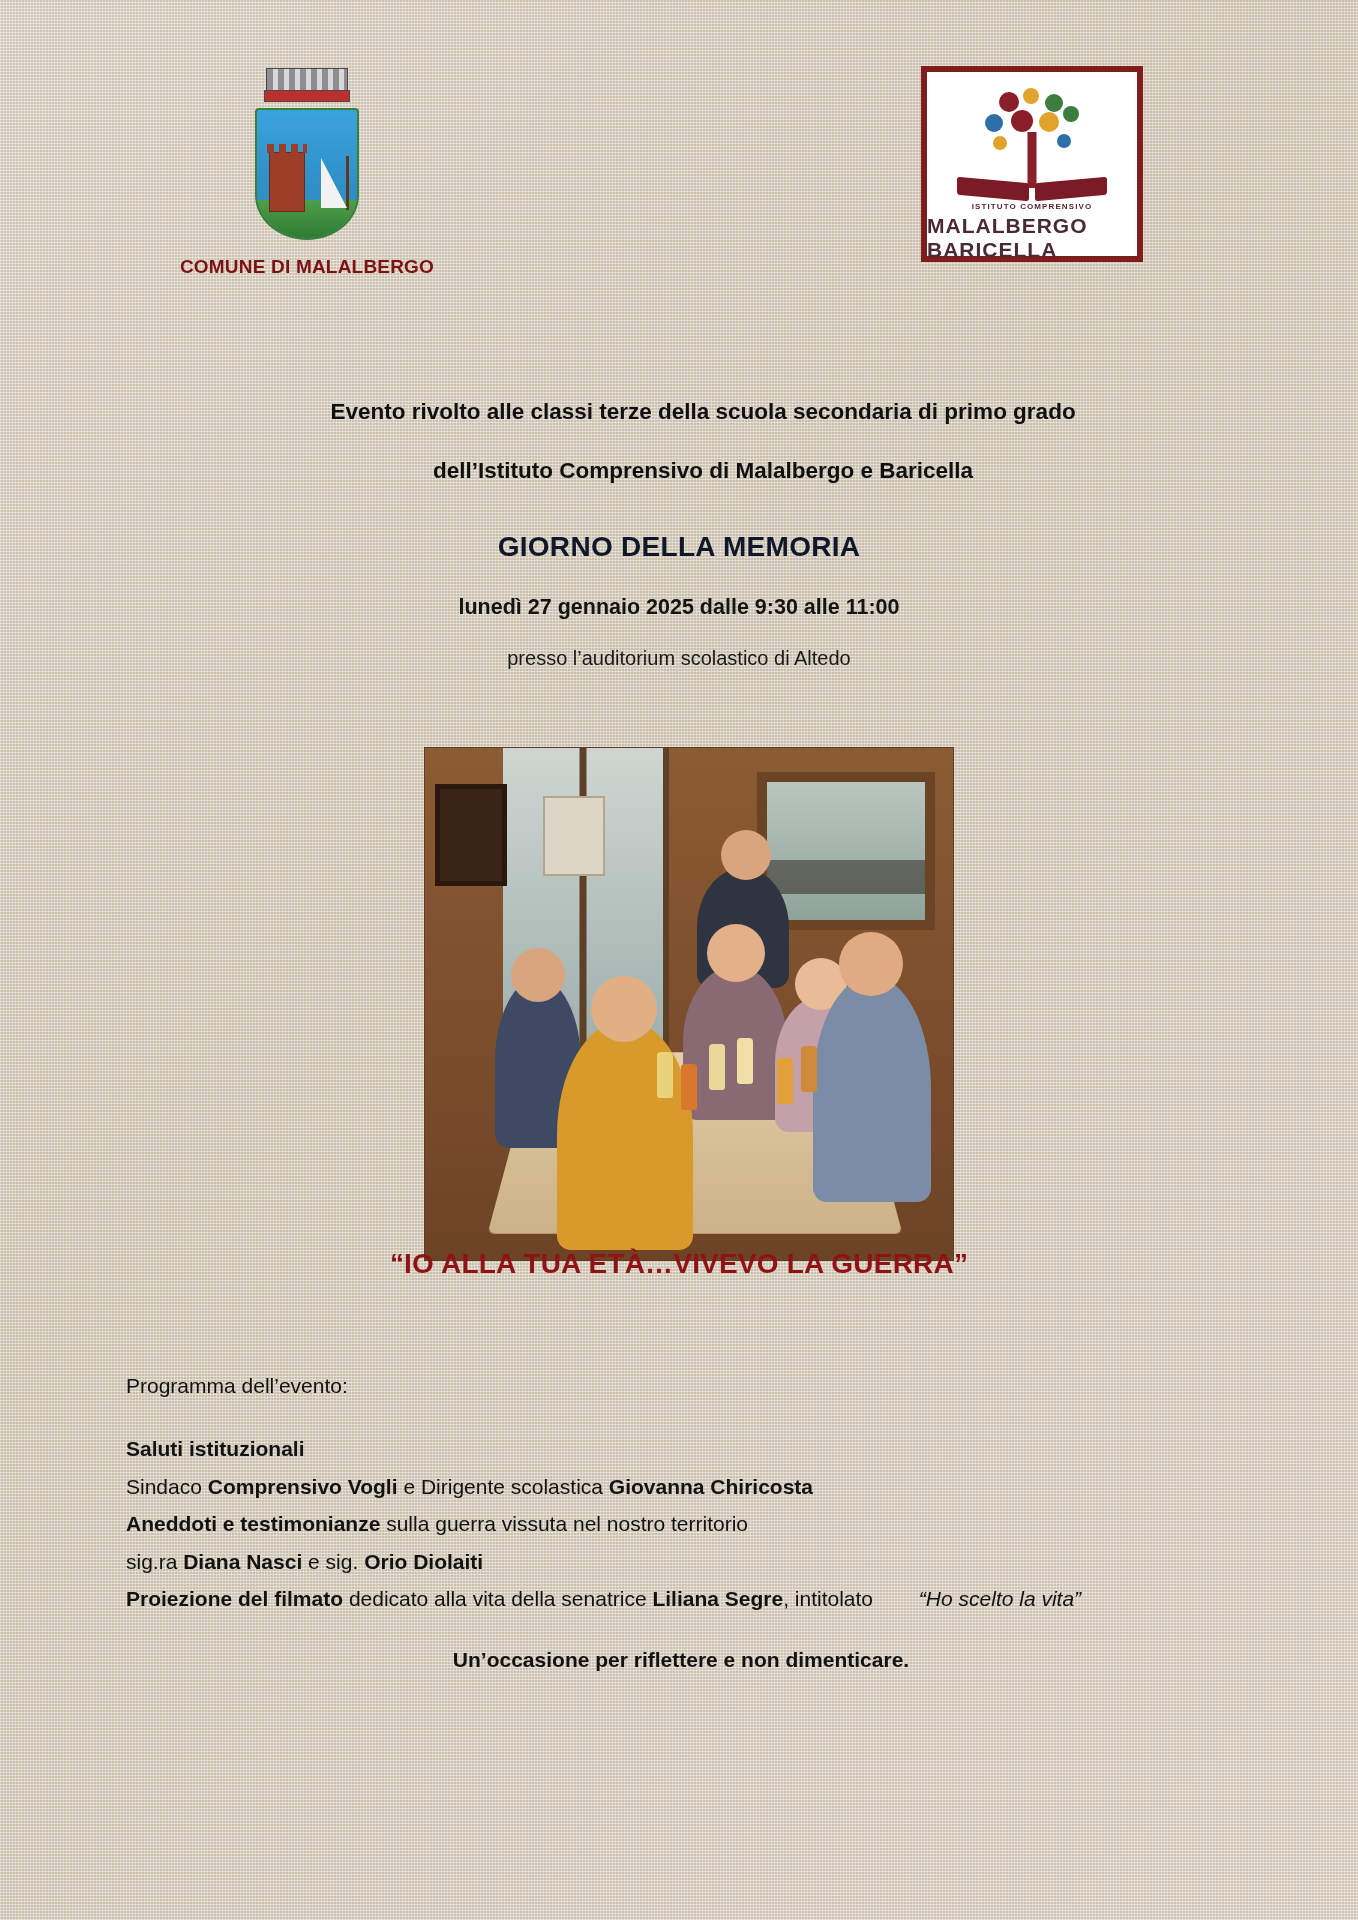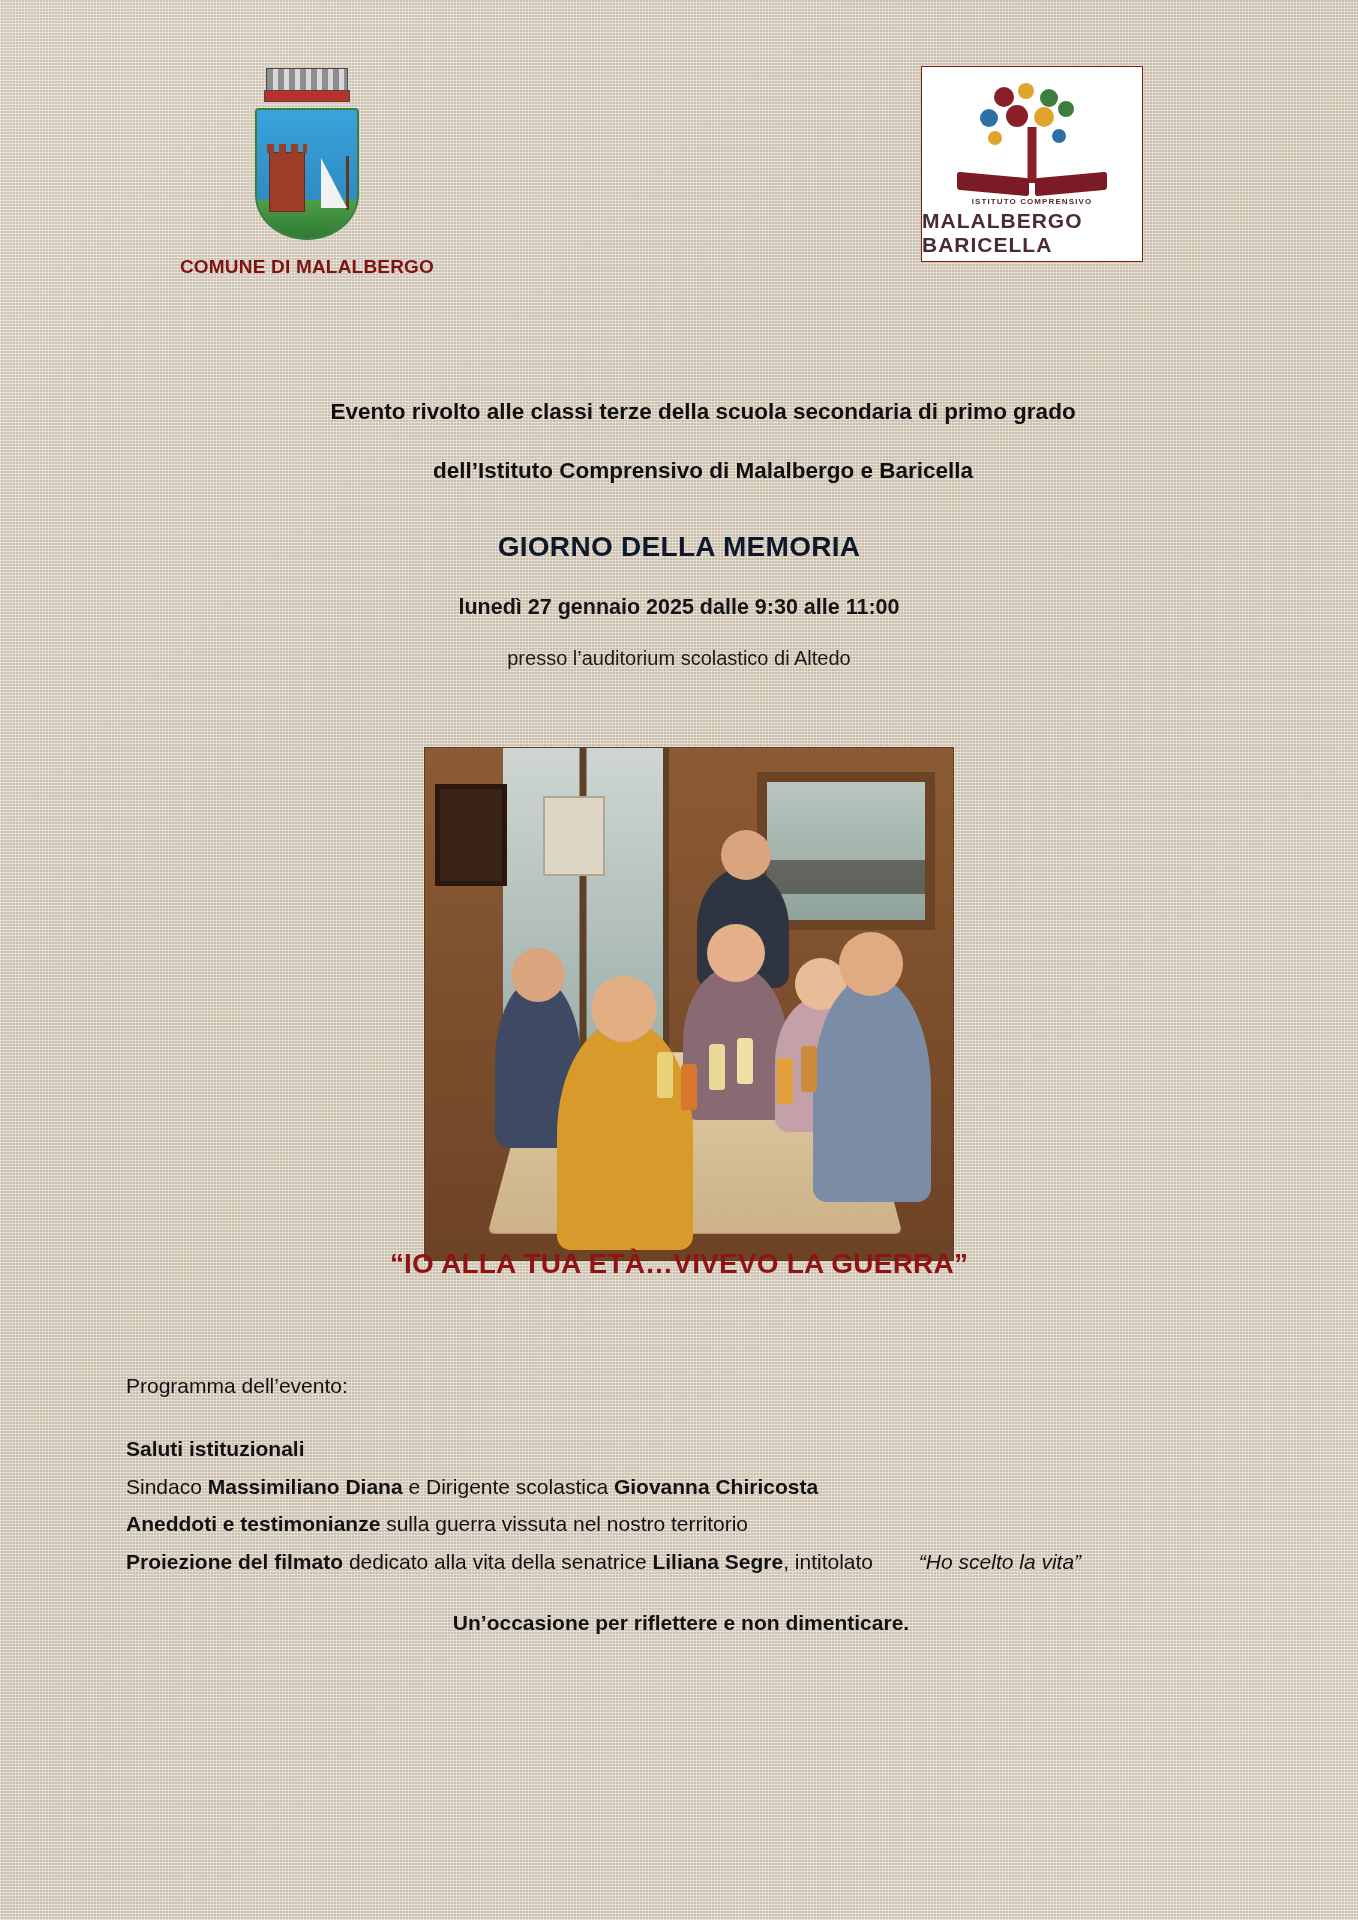--- a/index.html
+++ b/index.html
@@ -143,21 +143,21 @@
     letter-spacing: 0.2px;
   }
 
   .school-logo {
     position: absolute;
     left: 921px;
     top: 6px;
     width: 222px;
     height: 196px;
     background: #ffffff;
-    border: 1px solid #7f1d1d;
+    border: 6px solid #7f1d1d;
     box-sizing: border-box;
   }
   .school-logo .tree {
     position: absolute;
     top: 16px;
     left: 0;
     width: 100%;
     height: 96px;
   }
   .school-logo .tree .leaf {
@@ -448,27 +448,30 @@
   <div class="quote">“IO ALLA TUA ETÀ…VIVEVO LA GUERRA”</div>
 
   <div class="programme">
     <div class="prog-head">Programma dell’evento:</div>
 
     <div class="prog-line">
       <b>Saluti istituzionali</b>
     </div>
 
     <div class="prog-line">
-      <span>Sindaco </span><b>Massimiliano Diana</b><span> e Dirigente scolastica </span><b>Giovanna Chiricosta</b>
+      <span>Sindaco </span><b>Comprensivo Vogli</b><span> e Dirigente scolastica </span><b>Giovanna Chiricosta</b>
     </div>
 
     <div class="prog-line">
       <b>Aneddoti e testimonianze</b><span> sulla guerra vissuta nel nostro territorio</span>
     </div>
 
+    <div class="prog-line">
+      <span>sig.ra </span><b>Diana Nasci</b><span> e sig. </span><b>Orio Diolaiti</b>
+    </div>
 
     <div class="prog-line">
       <b>Proiezione del filmato</b><span> dedicato alla vita della senatrice </span><b>Liliana Segre</b><span>, intitolato </span><i>“Ho scelto la vita”</i>
     </div>
 
     <div class="closing">Un’occasione per riflettere e non dimenticare.</div>
   </div>
 
 </div>
 

